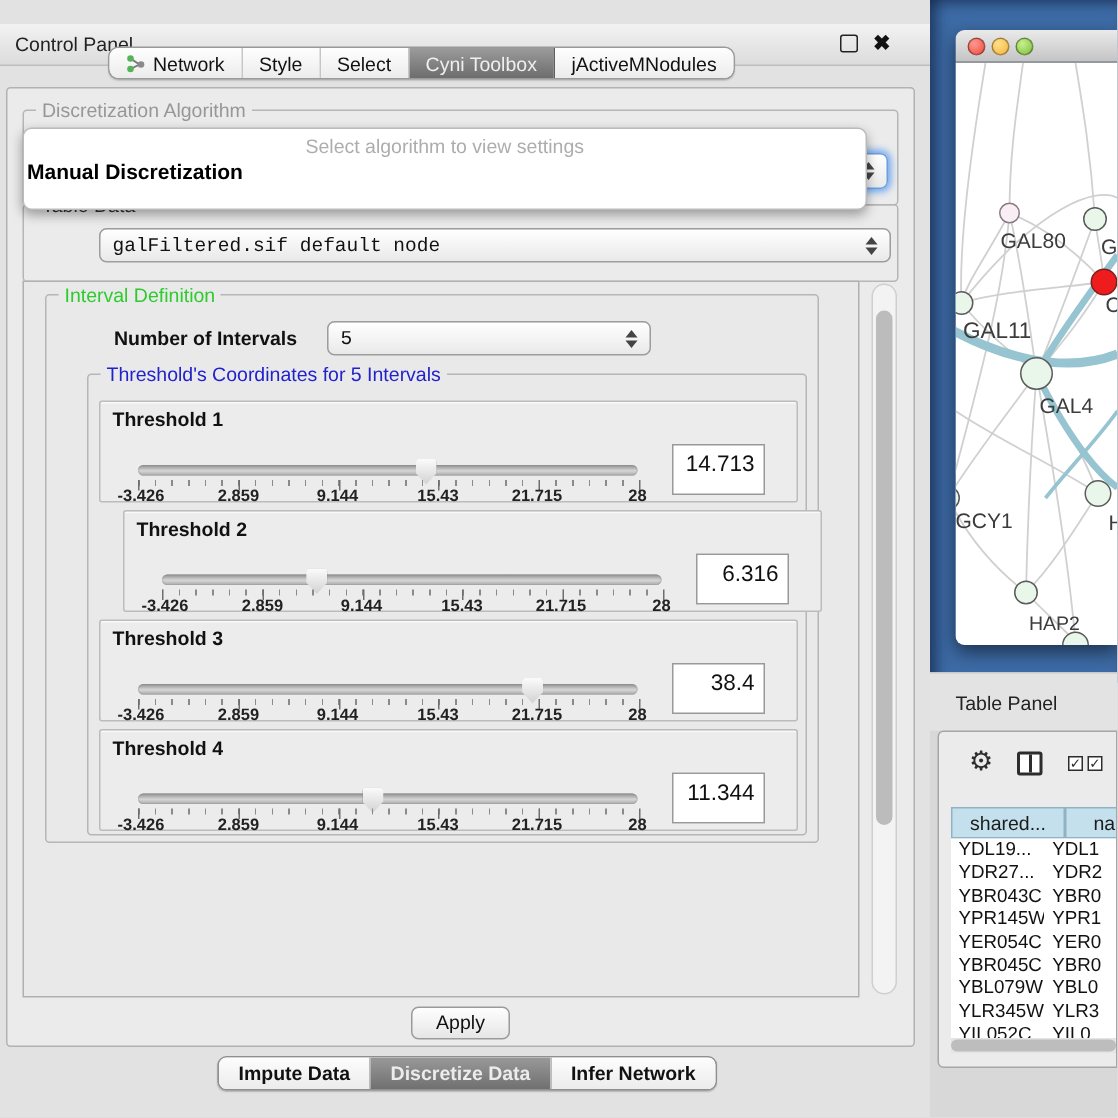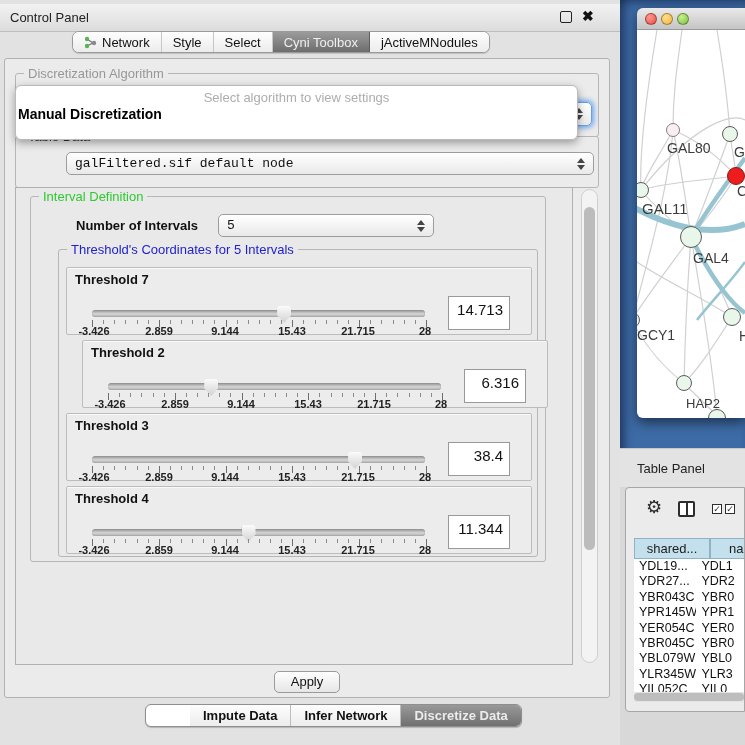--- a/index.html
+++ b/index.html
@@ -2,21 +2,21 @@
 <html><head>
 <meta charset="utf-8">
 <style>
   * { margin:0; padding:0; box-sizing:border-box; }
   html,body { width:745px; height:745px; }
   body { font-family:"Liberation Sans", sans-serif; background:#d8d8d8; position:relative; overflow:hidden; }
   #root { position:absolute; left:0; top:0; width:745px; height:745px; background:#d8d8d8; overflow:hidden; }
 
   
   .cp { position:absolute; left:0; top:0; width:620px; height:745px; background:#e2e2e2; }
-  .cp-titlebar { position:absolute; left:0; top:4px; width:620px; height:28px;
+  .cp-titlebar { position:absolute; left:0; top:16px; width:620px; height:28px;
     background:linear-gradient(#f2f2f2,#dcdcdc); border-bottom:1px solid #bdbdbd;text-align:right; }
   .cp-title { position:absolute; left:10px; top:6px; font-size:13px; color:#222; }
   .icon-float { position:absolute; left:560px; top:7px; width:12px; height:12px; border:1.5px solid #222; border-radius:2px; }
   .icon-close { position:absolute; left:582px; top:4px; font-size:14px; font-weight:bold; color:#111; }
 
   .segtabs { position:absolute; display:flex; background:#fff; border:1px solid #9a9a9a; border-radius:7px; overflow:hidden;
     box-shadow:0 1px 1px rgba(0,0,0,.15); }
   .seg { display:flex; align-items:center; gap:5px; padding:0 11px; font-size:13px; color:#111;
     background:linear-gradient(#fefefe,#ececec); border-right:1px solid #c6c6c6; white-space:nowrap; }
   .seg:last-child { border-right:none; }
@@ -67,30 +67,30 @@
   .listbox { position:absolute; left:23px; top:38px; width:420px; height:50px; background:#fff; border:1px solid #aaa; overflow:hidden; }
   .listitem { font-size:13px; color:#111; padding:1px 0 1px 9px; white-space:nowrap; }
   .lscroll { position:absolute; right:1px; top:1px; width:12px; height:48px; background:#f1f1f1; }
   .lthumb { position:absolute; left:1px; top:1px; width:9px; height:42px; background:#c2c2c2; border-radius:5px; }
 
   .applybtn { position:absolute; left:50%; transform:translateX(-50%); top:612px; width:66px; height:22px;
     background:linear-gradient(#fefefe,#e6e6e6); border:1px solid #9b9b9b; border-radius:5px;
     font-size:13px; color:#111; text-align:center; line-height:20px; }
 
   .bottomtabs { position:absolute; left:145px; top:704px; height:23px; display:flex; background:#fff;
-    border:1px solid #8f8f8f; border-radius:6px; overflow:hidden; box-shadow:0 1px 1px rgba(0,0,0,.2);padding-left:44px; }
+    border:1px solid #8f8f8f; border-radius:6px; overflow:hidden; box-shadow:0 1px 1px rgba(0,0,0,.2); }
   .bseg { padding:0 13px; font-size:13px; font-weight:bold; color:#111; line-height:21px;
     background:linear-gradient(#fdfdfd,#ececec); border-right:1px solid #bdbdbd; white-space:nowrap; }
   .bseg:last-child { border-right:none; }
   .bseg.sel { background:linear-gradient(#999,#707070); color:#ececec; }
 
   
   .desktop { position:absolute; left:620px; top:0; width:125px; height:455px; background:#3d6ba6;
     box-shadow:inset 10px 0 8px -5px rgba(15,30,60,.55), inset 0 8px 8px -5px rgba(15,30,60,.5); }
-  .netwin { position:absolute; left:17px; top:8px; width:108px; height:410px; border-radius:6px 0 0 6px;
+  .netwin { position:absolute; left:17px; top:20px; width:108px; height:410px; border-radius:6px 0 0 6px;
     overflow:hidden; box-shadow:0 5px 12px rgba(0,0,0,.5); }
   .netwin-titlebar { position:absolute; left:0; top:0; width:100%; height:22px;
     background:linear-gradient(#eaeaea,#c4c4c4); border-bottom:1px solid #9a9a9a; }
   .light { position:absolute; top:5px; width:12px; height:12px; border-radius:50%; border:1px solid rgba(0,0,0,.35); }
   .canvas { position:absolute; left:0; top:22px; width:108px; height:388px; background:#fff; overflow:hidden; }
   .node { position:absolute; border-radius:50%; border:1.5px solid #5a5a5a; background:#e9f6ea; }
   .nlabel { position:absolute; font-size:14px; color:#3c3c3c; white-space:nowrap; }
 
   
   .tp-header { position:absolute; left:620px; top:448px; width:125px; height:39px; background:#e3e3e3;
@@ -190,21 +190,21 @@
             <span class="arr">
                 <span class="up"></span>
                 <span class="dn"></span>
               </span>
           </div>
 
           <div class="group" style="left:27px; top:52px; width:480px; height:308px;">
             <span class="gtitle" style="color:#2222cc;">Threshold's Coordinates for 5 Intervals</span>
 
             <div class="thrpanel" style="top:17px;">
-              <span class="thr-label">Threshold 7</span>
+              <span class="thr-label">Threshold 1</span>
               <div class="track">
                 <div class="thumb" style="left:57.7%;"></div>
               </div>
               <div class="ticks">
                 <span class="maj" style="left:0%"></span>
                   <span class="maj" style="left:20%"></span>
                   <span class="maj" style="left:40%"></span>
                   <span class="maj" style="left:60%"></span>
                   <span class="maj" style="left:80%"></span>
                   <span class="maj" style="left:100%"></span>
@@ -290,22 +290,22 @@
 
       <div class="vscroll">
           <div class="vthumb"></div>
         </div>
 
       <div class="applybtn">Apply</div>
     </div>
 
     <div class="bottomtabs">
       <div class="bseg">Impute Data</div>
+      <div class="bseg sel">Discretize Data</div>
       <div class="bseg">Infer Network</div>
-      <div class="bseg sel">Discretize Data</div>
     </div>
   </div>
 
   <div class="desktop">
     <div class="netwin">
       <div class="netwin-titlebar">
         <span class="light" style="left:8px;  background:radial-gradient(circle at 35% 30%, #ff9a92, #ee4a3c);"></span>
         <span class="light" style="left:24px; background:radial-gradient(circle at 35% 30%, #ffe08a, #f4b43e);"></span>
         <span class="light" style="left:40px; background:radial-gradient(circle at 35% 30%, #c8ef8e, #7cc03c);"></span>
       </div>

